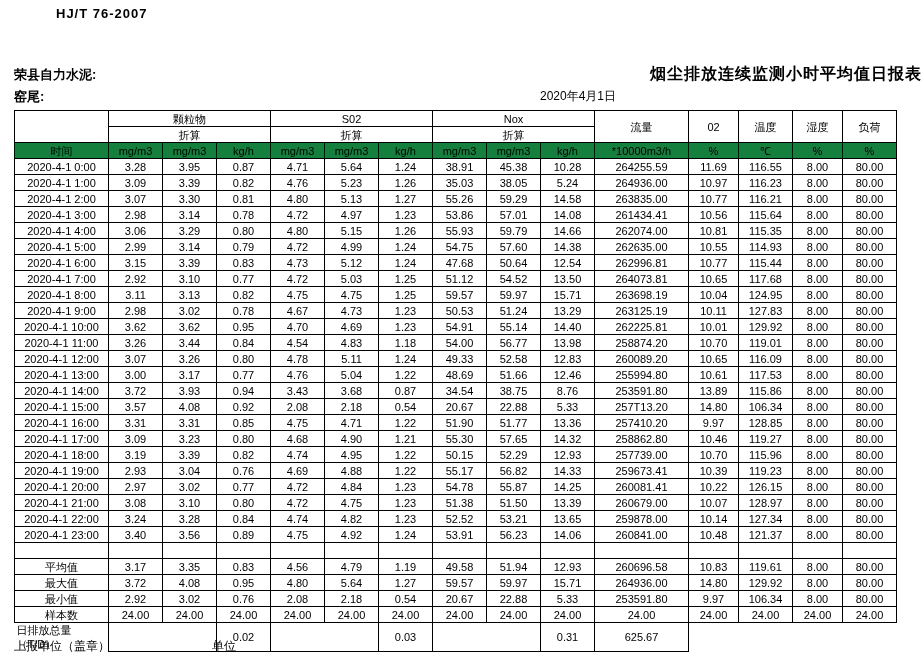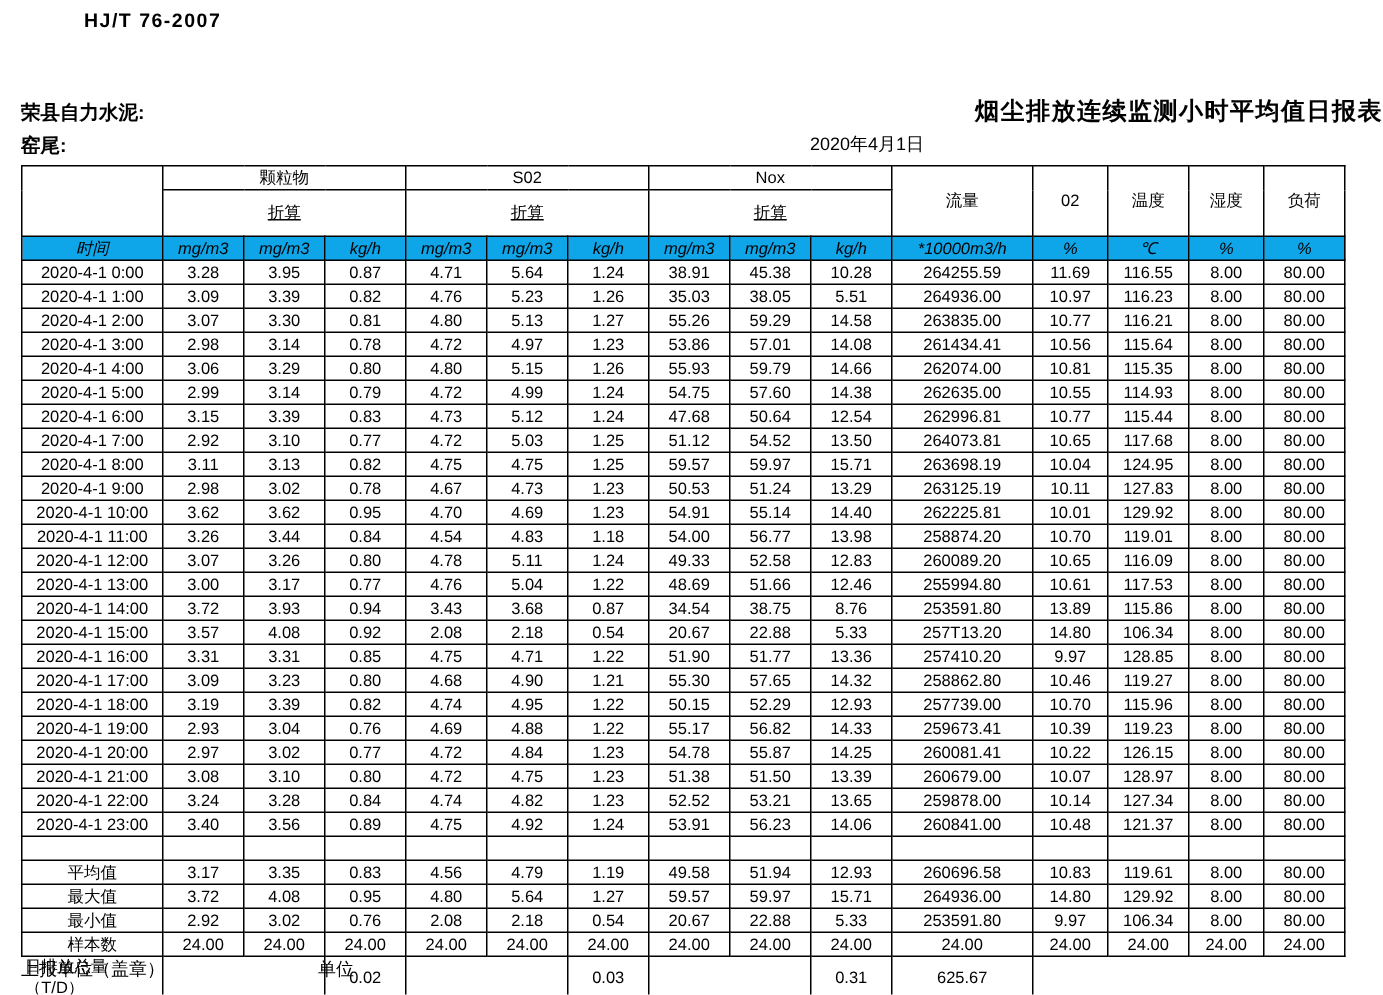--- a/index.html
+++ b/index.html
@@ -73,32 +73,31 @@
     border: 1px solid #000;
     text-align: center;
     vertical-align: middle;
     padding: 0;
     height: 15px;
     font-weight: normal;
     font-size: 11px;
     line-height: 14px;
   }
   .hdr-green {
-    background: #0ea5e9;
-    font-style: italic;
+    background: #15803d;
   }
   .col-time { width: 94px; }
   .col-v { width: 54px; }
   .col-flow { width: 94px; }
   .col-o2 { width: 50px; }
   .col-temp { width: 54px; }
   .col-hum { width: 50px; }
   .col-load { width: 54px; }
   .grp-head { height: 16px; padding-left: 24px; }
-  .sub-head { height: 31px; text-decoration: underline; }
+  .sub-head { height: 16px; }
   .unit-row td { height: 16px; }
   .data-row td { height: 15.2px; }
   .spacer-row td {
     height: 8px;
     border-left: 1px solid #000;
     border-right: 1px solid #000;
     border-top: 1px solid #000;
     border-bottom: 1px solid #000;
   }
   .footer1 {
@@ -205,21 +204,21 @@
         <tr class="data-row">
           <td>2020-4-1 1:00</td>
           <td>3.09</td>
           <td>3.39</td>
           <td>0.82</td>
           <td>4.76</td>
           <td>5.23</td>
           <td>1.26</td>
           <td>35.03</td>
           <td>38.05</td>
-          <td>5.51</td>
+          <td>5.24</td>
           <td>264936.00</td>
           <td>10.97</td>
           <td>116.23</td>
           <td>8.00</td>
           <td>80.00</td>
         </tr>
         <tr class="data-row">
           <td>2020-4-1 2:00</td>
           <td>3.07</td>
           <td>3.30</td>

